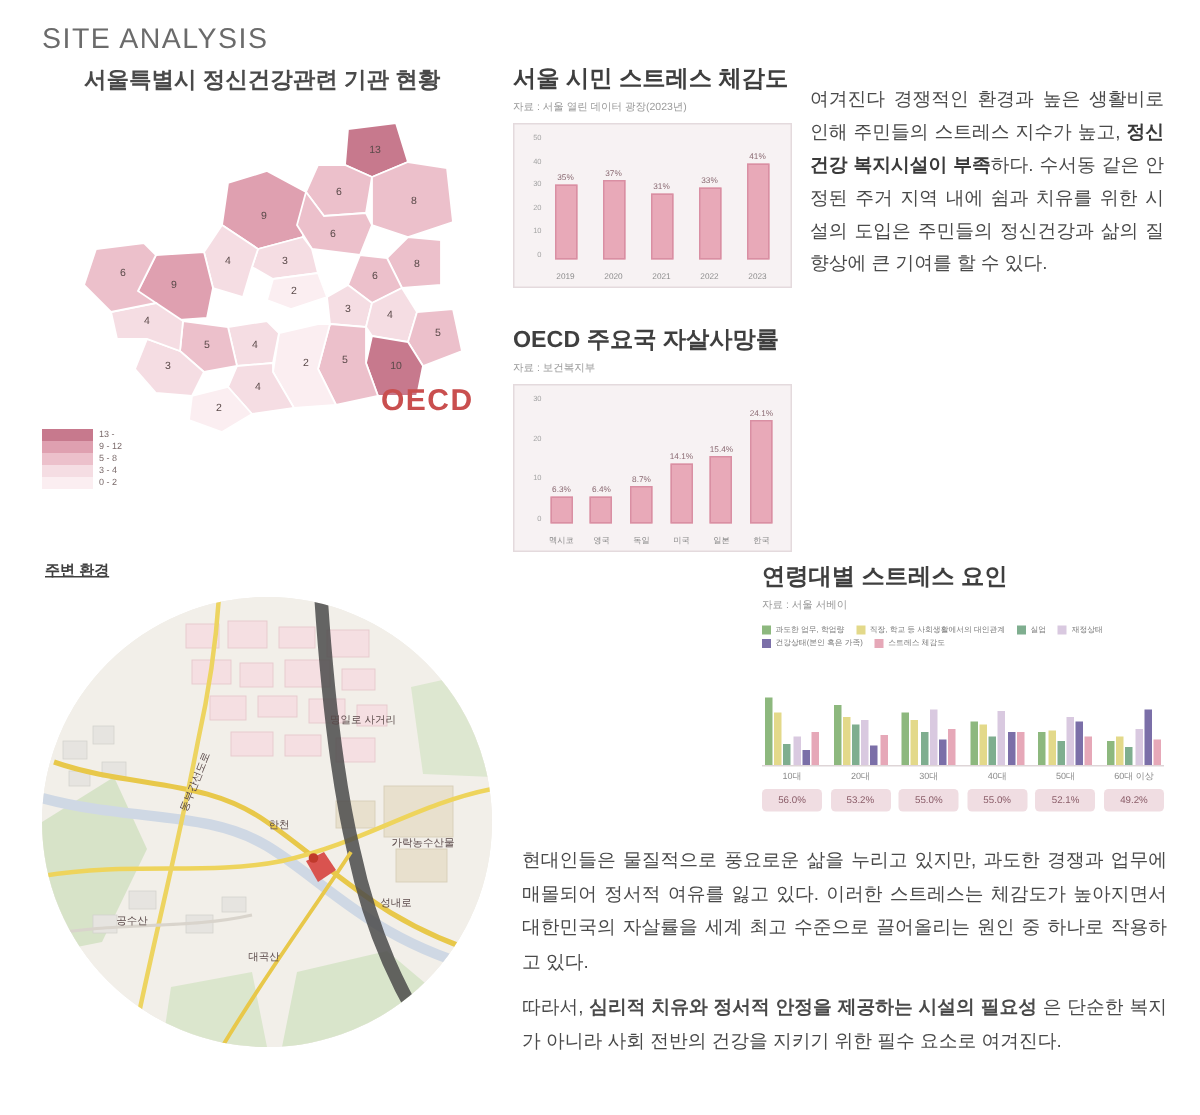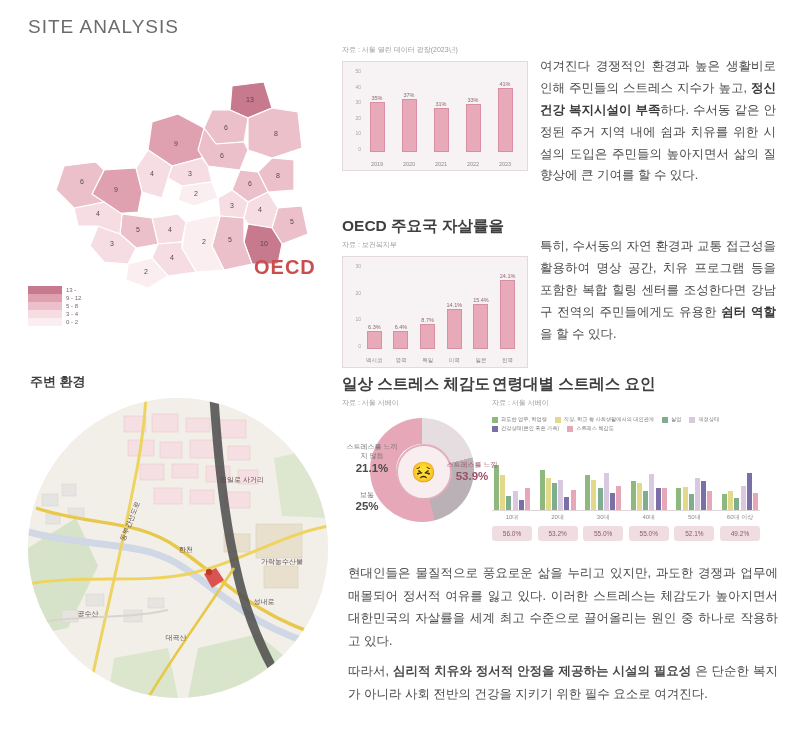--- a/index.html
+++ b/index.html
@@ -154,23 +154,24 @@
     text-align: justify;
   }
   .rtext.p1 { top: 56px; }
   .rtext.p2 { top: 236px; }
   .rtext b { font-weight: bold; color: #3a3a3a; }
 
   
   .env-title {
     position: absolute;
     left: 30px; top: 373px;
-    font-size: 13px;
+    font-size: 10px;
     color: #3f3f3f;
     font-weight: bold;
+    text-decoration: underline;
   }
   .aerial {
     position: absolute;
     left: 28px; top: 398px;
     width: 300px; height: 300px;
     border-radius: 50%;
     overflow: hidden;
     background: #efece6;
   }
 
@@ -216,21 +217,21 @@
     line-height: 1.35;
     z-index: 5;
   }
   .lab .big { display: block; font-size: 11.5px; font-weight: bold; color: #4a4a4a; }
   .lab.l1 { left: 2px; top: 24px; width: 56px; }
   .lab.l2 { left: 4px; top: 72px; width: 42px; }
   .lab.l3 { left: 100px; top: 42px; width: 60px; color: #9b4f63; }
   .lab.l3 .big { color: #9b4f63; }
 
   
-  .chart4 { position: absolute; left: 492px; top: 374px; width: 270px; }
+  .chart4 { position: absolute; left: 508px; top: 374px; width: 270px; }
   .legend4 {
     display: flex;
     flex-wrap: wrap;
     margin-top: 8px;
     width: 268px;
   }
   .lg-item { display: flex; align-items: center; margin-right: 8px; margin-bottom: 2px; }
   .lg-sw { width: 6px; height: 6px; margin-right: 3px; }
   .lg-tx { font-size: 5.2px; color: #7a7a7a; }
   .g-plot {
@@ -271,20 +272,21 @@
   .btext.b1 { top: 562px; }
   .btext.b2 { top: 660px; }
   .btext b { font-weight: bold; }
 </style>
 </head>
 <body>
 
 <div class="page">
 
   <div class="site-analysis-title">SITE ANALYSIS</div>
+  <div class="map-subtitle">서울특별시 정신건강관련 기관 현황</div>
 
   <div class="map-wrap">
     <svg width="300" height="230" viewBox="0 0 300 230">
       <g stroke="#ffffff" stroke-width="1.2">
 
         <polygon points="206,20 238,16 246,42 222,52 204,44" fill="#c7798d"></polygon>
 
         <polygon points="186,44 204,44 222,52 218,76 190,78 178,62" fill="#ecc0cb"></polygon>
 
         <polygon points="246,42 272,46 276,82 246,92 222,84 222,52" fill="#ecc0cb"></polygon>
@@ -378,20 +380,21 @@
       <div class="legend-sw" style="background:#f5dde3"></div>
       <div class="legend-tx">3 - 4</div>
     </div>
     <div class="legend-row">
       <div class="legend-sw" style="background:#fbeef1"></div>
       <div class="legend-tx">0 - 2</div>
     </div>
   </div>
 
   <div class="chart1">
+    <div class="chart-title">서울 시민 스트레스 체감도</div>
     <div class="chart-source">자료 : 서울 열린 데이터 광장(2023년)</div>
     <div class="chartbox">
       <div class="yaxis">
         <span>50</span>
         <span>40</span>
         <span>30</span>
         <span>20</span>
         <span>10</span>
         <span>0</span>
       </div>
@@ -423,21 +426,21 @@
         <span>2019</span>
         <span>2020</span>
         <span>2021</span>
         <span>2022</span>
         <span>2023</span>
       </div>
     </div>
   </div>
 
   <div class="chart2">
-    <div class="chart-title">OECD 주요국 자살률을</div>
+    <div class="chart-title">OECD 주요국 자살사망률</div>
     <div class="chart-source">자료 : 보건복지부</div>
     <div class="chartbox">
       <div class="yaxis">
         <span>30</span>
         <span>20</span>
         <span>10</span>
         <span>0</span>
       </div>
       <div class="plot">
         <div class="bars">
@@ -472,24 +475,21 @@
         <span>영국</span>
         <span>독일</span>
         <span>미국</span>
         <span>일본</span>
         <span>한국</span>
       </div>
     </div>
   </div>
 
   <div class="rtext p1">
-    <span>여겨진다 경쟁적인 환경과 높은 생활비로 인해 주민들의 스트레스 지수가 높고, </span><b>정신건강 복지시설이 부족</b><span>하다. 수서동 같은 안정된 주거 지역 내에 쉼과 치유를 위한 시설의 도입은 주민들의 높아지면서 삶의 질 향상에 큰 기여를 할 수 있다.</span>
-  </div>
-  <div class="rtext p2">
-    <span>특히, 수서동의 자연 환경과 교통 접근성을 활용하여 명상 공간, 치유 프로그램 등을 포함한 복합 힐링 센터를 조성한다면 강남구 전역의 주민들에게도 유용한 </span><b>쉼터 역할</b><span>을 할 수 있다.</span>
+    <span>여겨진다 경쟁적인 환경과 높은 생활비로 인해 주민들의 스트레스 지수가 높고, </span><b>정신건강 복지시설이 부족</b><span>하다. 수서동 같은 안정된 주거 지역 내에 쉼과 치유를 위한 시설의 도입은 주민들의 정신건강과 삶의 질 향상에 큰 기여를 할 수 있다.</span>
   </div>
 
   <div class="env-title">주변 환경</div>
   <div class="aerial">
     <svg width="300" height="300" viewBox="0 0 300 300">
       <rect x="0" y="0" width="300" height="300" fill="#f2efe9"></rect>
 
       <path d="M0,150 L48,120 L70,168 L40,230 L0,238 Z" fill="#d7e3c8"></path>
       <path d="M170,250 L230,236 L268,268 L250,300 L160,300 Z" fill="#d9e5cb"></path>
       <path d="M246,60 L300,48 L300,120 L254,118 Z" fill="#dde7d0"></path>
@@ -545,40 +545,20 @@
         <text x="158" y="154">한천</text>
         <text x="254" y="166">가락농수산물</text>
         <text x="60" y="218">공수산</text>
         <text x="148" y="242">대곡산</text>
         <text x="104" y="124" transform="rotate(-68 104 124)">동부간선도로</text>
         <text x="236" y="206">성내로</text>
       </g>
     </svg>
   </div>
 
-  <div class="chart3">
-    <div class="chart-title">일상 스트레스 체감도</div>
-    <div class="chart-source">자료 : 서울 서베이</div>
-    <div class="donut-wrap">
-      <div class="donut" style="background: conic-gradient(#e6dde0 0deg 76deg, #b9b1b6 76deg 166deg, #e6a8b8 166deg 360deg);"></div>
-      <div class="donut-face">😣</div>
-      <div class="lab l1">
-        <span>스트레스를 느끼지 않음</span>
-        <span class="big">21.1%</span>
-      </div>
-      <div class="lab l2">
-        <span>보통</span>
-        <span class="big">25%</span>
-      </div>
-      <div class="lab l3">
-        <span>스트레스를 느낌</span>
-        <span class="big">53.9%</span>
-      </div>
-    </div>
-  </div>
 
   <div class="chart4">
     <div class="chart-title">연령대별 스트레스 요인</div>
     <div class="chart-source">자료 : 서울 서베이</div>
     <div class="legend4">
       <div class="lg-item">
         <span class="lg-sw" style="background:#8db87e"></span>
         <span class="lg-tx">과도한 업무, 학업량</span>
       </div>
       <div class="lg-item">

